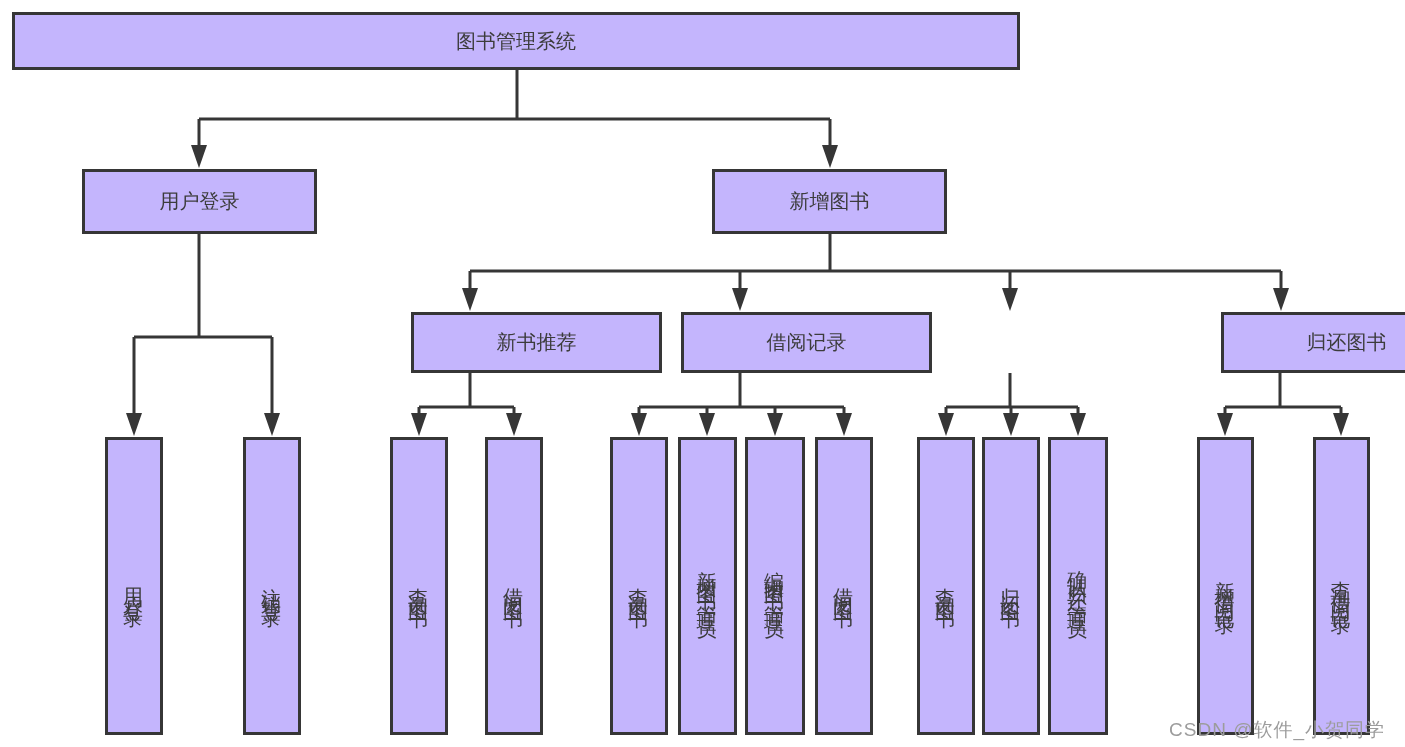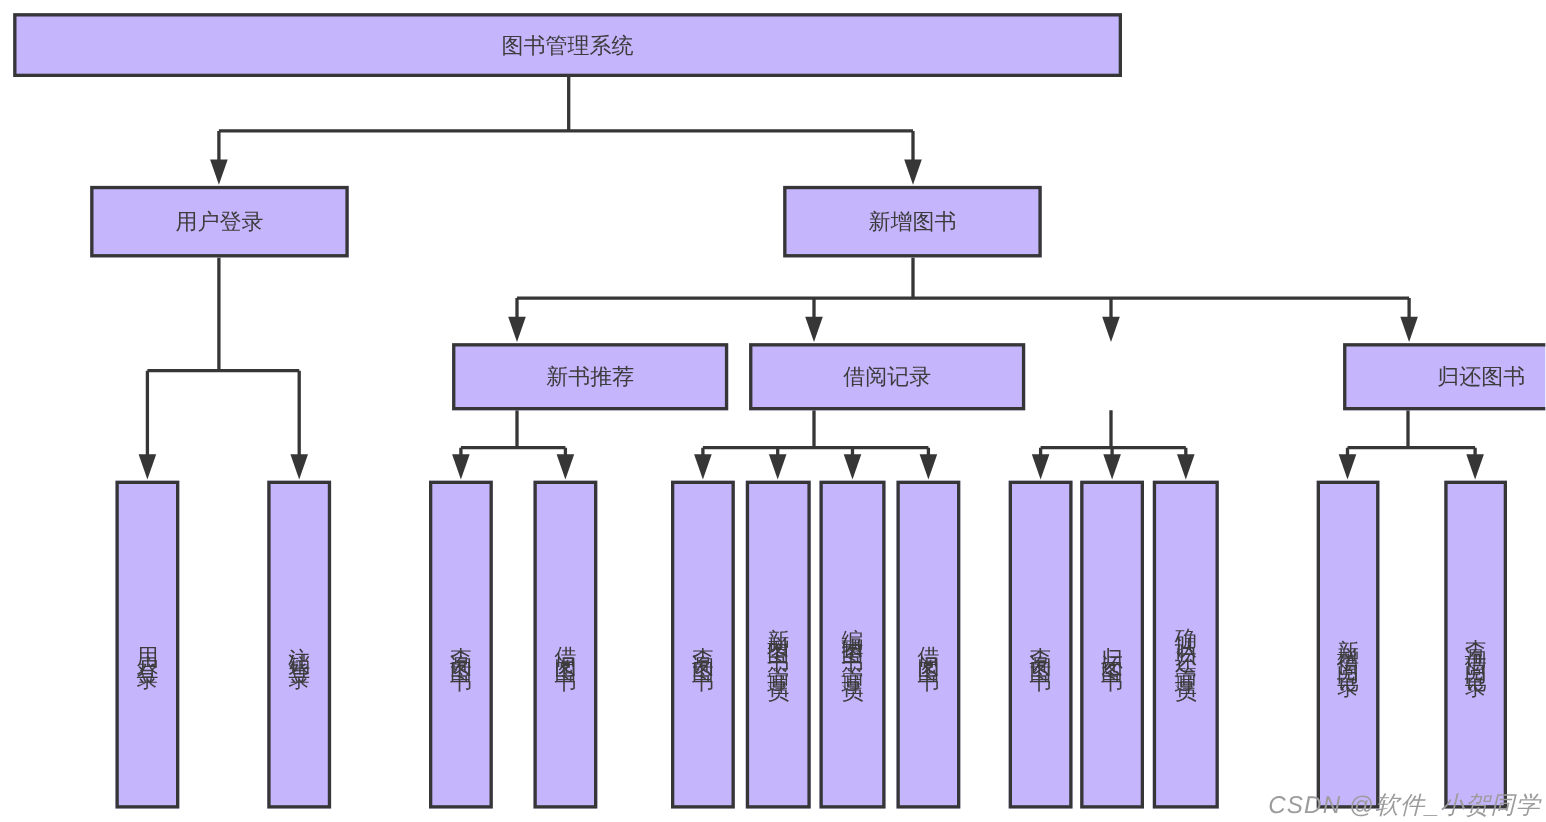--- a/index.html
+++ b/index.html
@@ -49,25 +49,24 @@
   }
   .vtext {
     writing-mode: vertical-rl;
     text-orientation: mixed;
     letter-spacing: 7px;
     white-space: nowrap;
   }
   .watermark {
     position: absolute;
     top: 717px;
-    right: 4px;
-    font-size: 22px;
+    right: 20px;
+    font-size: 19px;
     color: #9c9c9c;
     letter-spacing: 1px;
-    font-style: italic;
   }
 </style>
 </head>
 <body>
 
 <div id="canvas">
 
   <svg id="wires" width="1405" height="747" viewBox="0 0 1405 747">
     <g stroke="#363636" stroke-width="3" fill="none">
 

